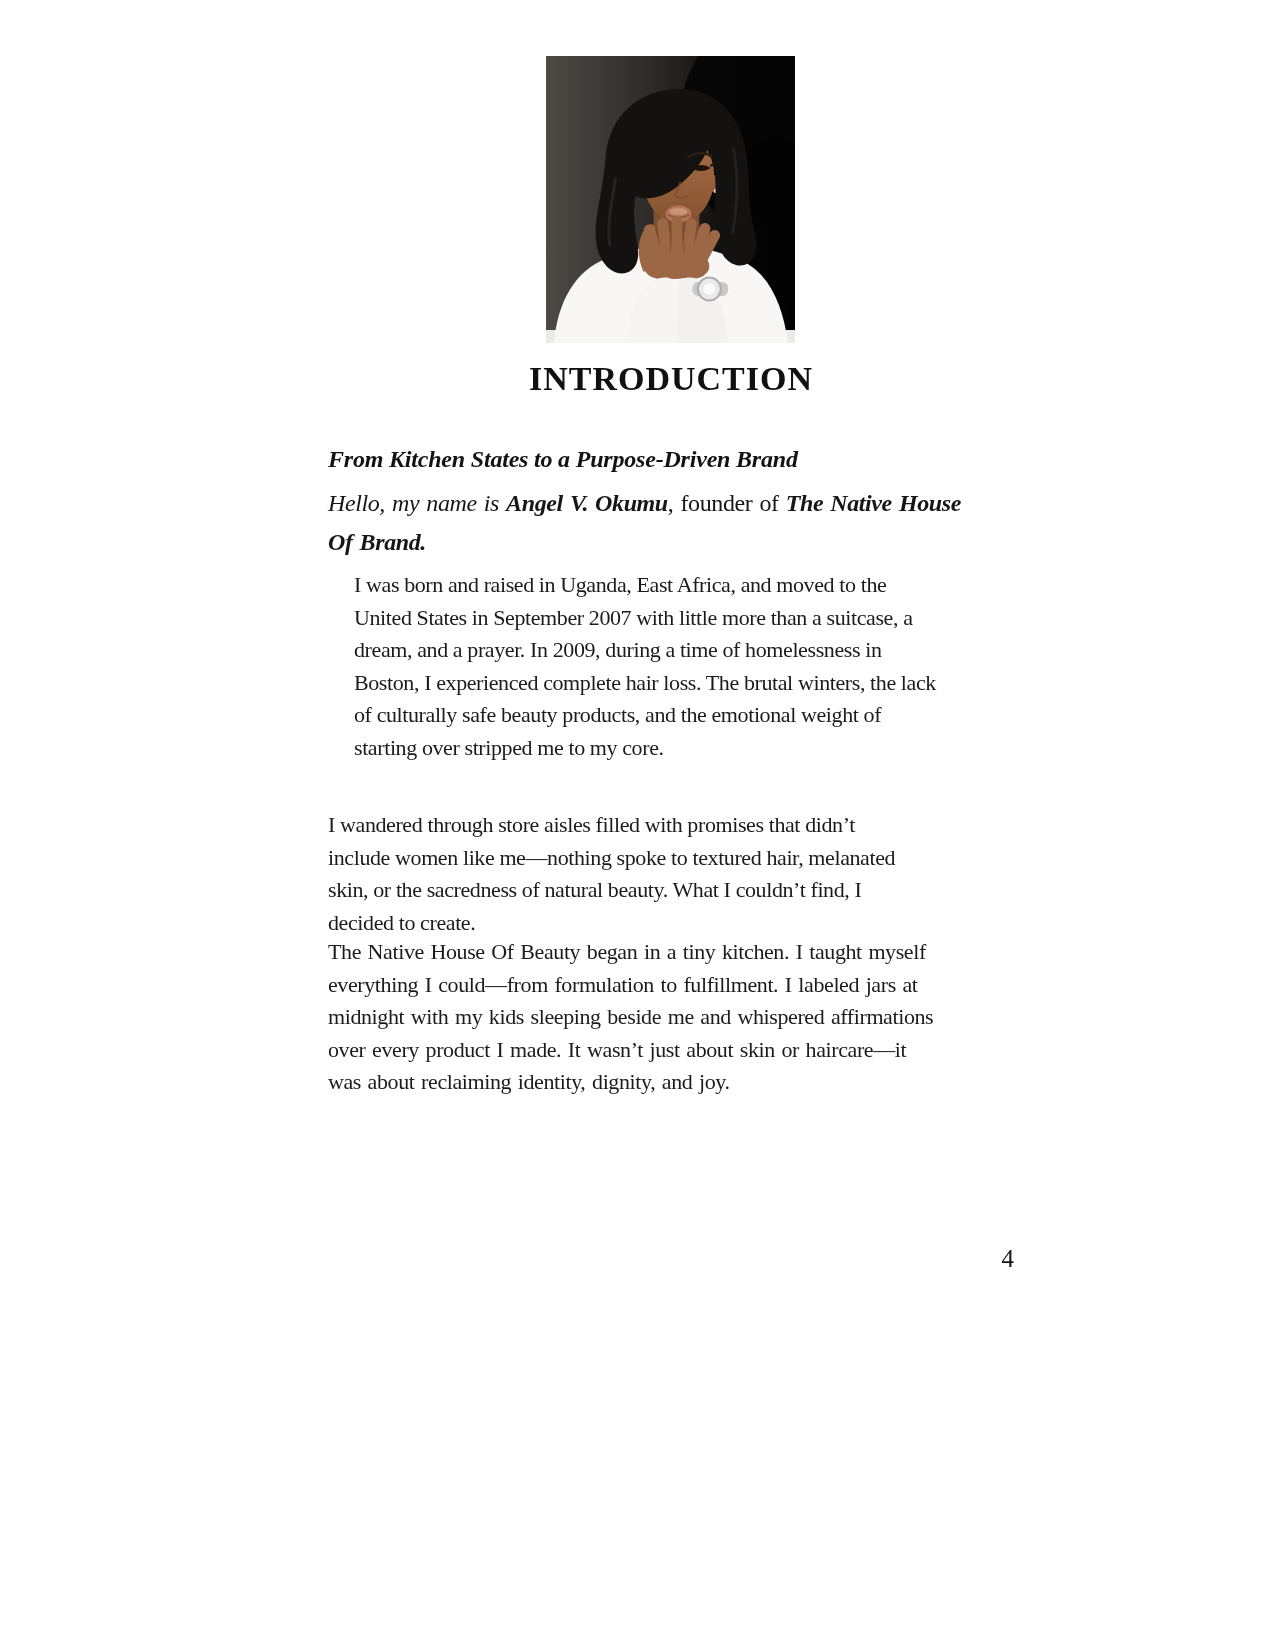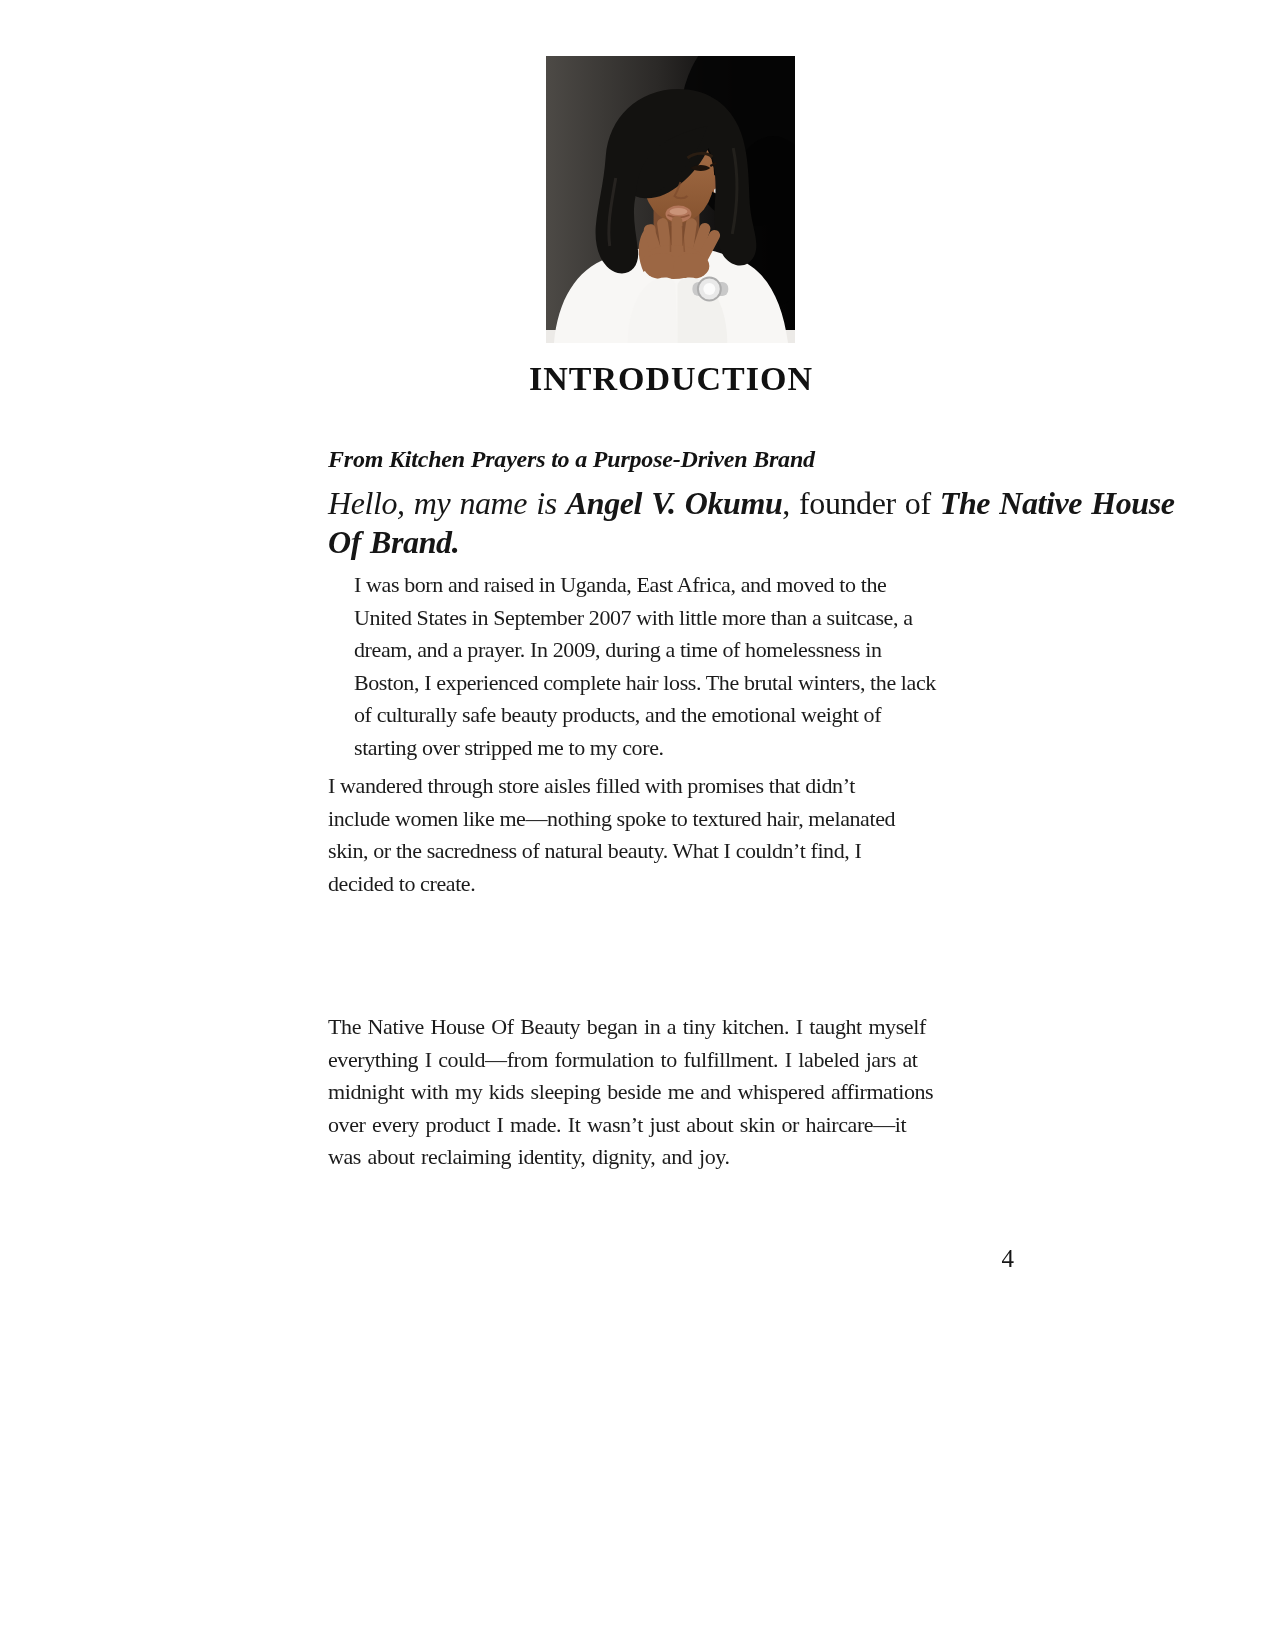--- a/index.html
+++ b/index.html
@@ -25,37 +25,37 @@
     color:#111111;
   }
   .subtitle {
     position:absolute; left:328px; top:444px; width:700px;
     font-size:24px; font-weight:700; font-style:italic;
     line-height:30px; letter-spacing:-0.2px;
     color:#131313;
   }
   .hello {
     position:absolute; left:328px; top:484px; width:700px;
-    font-size:32px; line-height:39px;
+    font-size:24px; line-height:39px;
     letter-spacing:-0.4px; word-spacing:1.5px;
     white-space:pre;
     color:#161616;
   }
   .hello .it { font-style:italic; }
   .hello .bi { font-style:italic; font-weight:700; }
   .body {
     position:absolute; left:328px; width:700px;
     font-size:22px; line-height:32.5px;
     letter-spacing:-0.4px;
     white-space:pre-line;
     color:#1b1b1b;
   }
   .p1 { top:569px;margin-left:26px; }
-  .p2 { top:770px; }
-  .p3 { top:1011px; word-spacing:1.5px; }
+  .p2 { top:809px; }
+  .p3 { top:936px; word-spacing:1.5px; }
   .pagenum {
     position:absolute; top:1244px; right:261px;
     font-size:25px; line-height:30px;
     color:#161616;
   }
 </style>
 </head>
 <body>
 
 <div class="page">
@@ -132,21 +132,21 @@
       <g>
         <rect x="147" y="226" width="36" height="14" rx="6" fill="#c9c9c9"></rect>
         <circle cx="164" cy="233" r="11.5" fill="#e9e9e9" stroke="#adadad" stroke-width="2"></circle>
         <circle cx="164" cy="233" r="6" fill="#fbfbfb"></circle>
       </g>
     </svg>
   </figure>
 
   <h1 class="title">INTRODUCTION</h1>
 
-  <h2 class="subtitle">From Kitchen Prayers to a Purpose-Driven Brand</h2>
+  <h2 class="subtitle">From Kitchen States to a Purpose-Driven Brand</h2>
 
   <p class="hello"><span class="it">Hello, my name is </span><span class="bi">Angel V. Okumu</span><span>, founder of </span><span class="bi">The Native House</span><br><span class="bi">Of Brand.</span></p>
 
   <p class="body p1">I was born and raised in Uganda, East Africa, and moved to the
 United States in September 2007 with little more than a suitcase, a
 dream, and a prayer. In 2009, during a time of homelessness in
 Boston, I experienced complete hair loss. The brutal winters, the lack
 of culturally safe beauty products, and the emotional weight of
 starting over stripped me to my core.</p>
 

